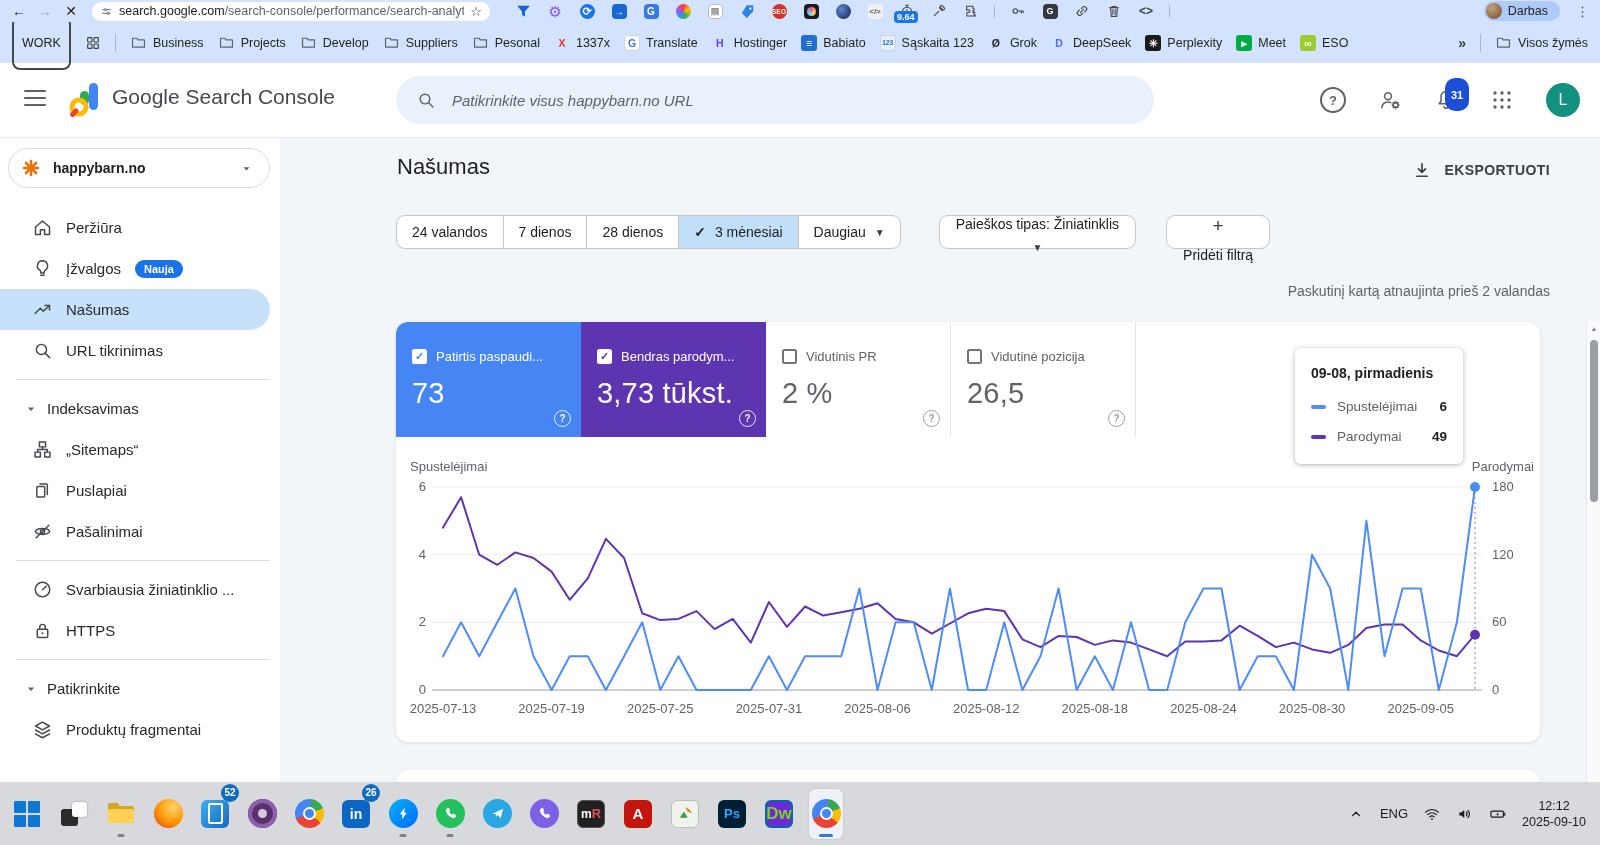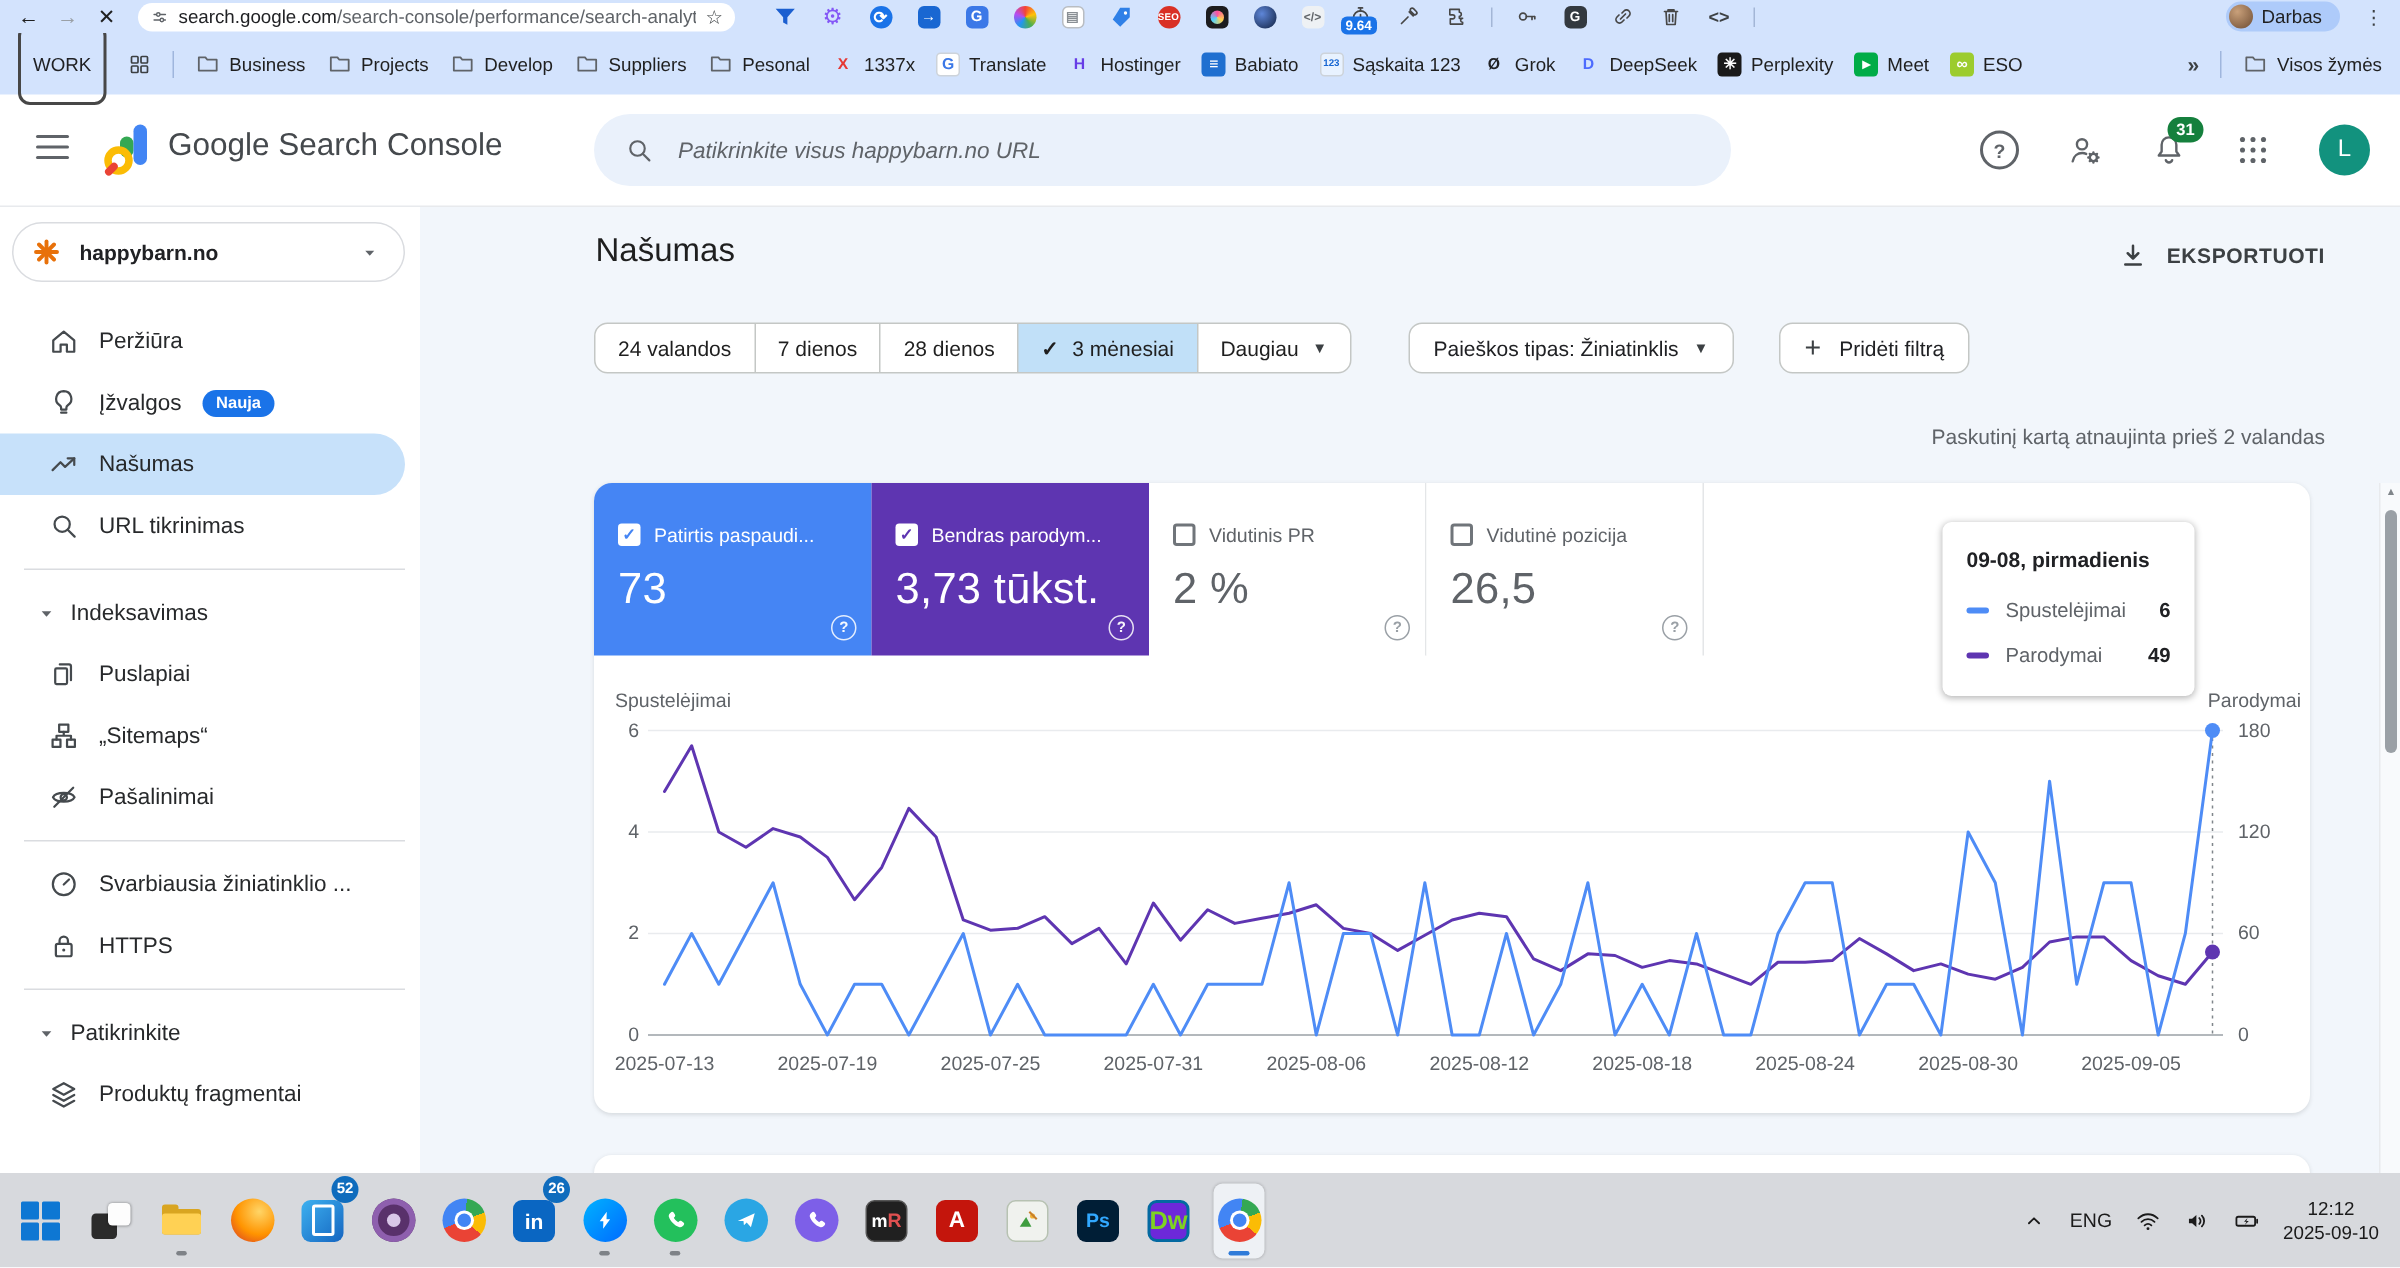--- a/index.html
+++ b/index.html
@@ -57,22 +57,22 @@
   .gsc-title{position:absolute;left:112px;top:22px;font-size:21px;color:#45494d;}
   .search-pill{position:absolute;left:396px;top:13px;width:758px;height:48px;background:#eaf1fb;
     border-radius:24px;display:flex;align-items:center;padding:0 20px;box-sizing:border-box;gap:16px;}
   .search-pill .i{color:#5f6368;}
   .search-ph{font-size:15px;color:#5f6368;font-style:italic;}
   .hdr-right{position:absolute;right:20px;top:0;height:74px;display:flex;align-items:center;gap:32px;}
   .hicon{position:relative;color:#5f6368;}
   .hicon svg.i{width:24px;height:24px;stroke-width:1.6;}
   .help-circle{width:22px;height:22px;border-radius:50%;border:2px solid #5f6368;display:flex;
     align-items:center;justify-content:center;font-size:13px;font-weight:bold;color:#5f6368;}
-  .badge31{position:absolute;top:-10px;right:-11px;background:#15803d;color:#fff;border-radius:10px;
-    min-width:14px;height:17px;font-size:11px;font-weight:bold;display:flex;align-items:center;
+  .badge31{position:absolute;top:-10px;right:-11px;background:#1d4ed8;color:#fff;border-radius:10px;
+    min-width:14px;height:33px;font-size:11px;font-weight:bold;display:flex;align-items:center;
     justify-content:center;padding:0 5px;}
   .gsc-avatar{width:34px;height:34px;border-radius:50%;background:#12927e;color:#fff;font-size:16px;
     display:flex;align-items:center;justify-content:center;}
 
   
   .sidebar{position:absolute;left:0;top:137px;width:280px;height:645px;background:#fff;overflow:hidden;z-index:5;}
   .prop{position:absolute;left:8px;top:11px;width:262px;height:40px;border:1px solid #dadce0;
     border-radius:22px;display:flex;align-items:center;padding:0 16px 0 12px;box-sizing:border-box;gap:12px;background:#fff;}
   .prop-label{font-size:14px;font-weight:bold;color:#202124;flex:1;}
   .prop .ci{width:13px;height:13px;color:#5f6368;}
@@ -99,21 +99,21 @@
   .export svg.i{width:20px;height:20px;stroke-width:2;color:#3c4043;}
   .chips{position:absolute;left:116px;top:78px;display:flex;align-items:center;height:34px;}
   .seg{display:flex;border:1px solid #c4c7c5;border-radius:9px;overflow:hidden;background:#fff;height:34px;box-sizing:border-box;}
   .seg-btn{padding:0 15px;display:flex;align-items:center;font-size:14px;color:#1f1f1f;
     border-left:1px solid #c4c7c5;cursor:pointer;gap:9px;}
   .seg-btn:first-child{border-left:none;}
   .seg-btn.sel{background:#c1e0f8;}
   .seg-btn .chk{font-weight:bold;font-size:14px;}
   .ddc{font-size:10px;color:#3c4043;}
   .chip{margin-left:38px;border:1px solid #c4c7c5;border-radius:9px;background:#fff;height:34px;
-    box-sizing:border-box;display:flex;align-items:center;padding:0 16px;font-size:14px;gap:10px;cursor:pointer;}
+    box-sizing:border-box;display:flex;align-items:center;padding:0 16px;font-size:14px;gap:10px;cursor:pointer;flex-direction:column;}
   .chip.add{margin-left:30px;gap:12px;}
   .plus{font-size:19px;color:#3c4043;line-height:19px;}
   .last-updated{position:absolute;right:50px;top:146px;font-size:14px;color:#5f6368;}
 
   .card{position:absolute;left:116px;top:185px;width:1144px;height:420px;background:#fff;
     border-radius:12px;box-shadow:0 1px 3px rgba(60,64,67,.15);overflow:hidden;}
   .tiles{display:flex;}
   .tile{width:185px;height:115px;position:relative;box-sizing:border-box;padding:27px 16px 0;cursor:pointer;}
   .tile.c0{background:#4585f4;color:#fff;}
   .tile.c1{background:#5e35b1;color:#fff;}
@@ -505,36 +505,36 @@
         <div class="nav-divider"></div>
         <div class="nav-section">
           <svg class="ci" viewBox="0 0 24 24">
             <path class="f" d="M6.5 9.5h11L12 15.6z" fill="currentColor"></path>
           </svg>
           <span>Indeksavimas</span>
         </div>
         <div class="nav-item">
           <span class="nav-icon">
             <svg class="i" viewBox="0 0 24 24">
-              <path d="M9 4.5h7A1.5 1.5 0 0 1 17.5 6v10.5"></path>
-              <rect x="5.5" y="7.5" width="9" height="12" rx="1"></rect>
-            </svg>
-          </span>
-          <span class="label">Puslapiai</span>
-        </div>
-        <div class="nav-item">
-          <span class="nav-icon">
-            <svg class="i" viewBox="0 0 24 24">
               <rect x="8.5" y="3.5" width="7" height="5.5"></rect>
               <rect x="3.5" y="15" width="6" height="5.5"></rect>
               <rect x="14.5" y="15" width="6" height="5.5"></rect>
               <path d="M12 9v3M6.5 15v-3h11v3"></path>
             </svg>
           </span>
           <span class="label">„Sitemaps“</span>
+        </div>
+        <div class="nav-item">
+          <span class="nav-icon">
+            <svg class="i" viewBox="0 0 24 24">
+              <path d="M9 4.5h7A1.5 1.5 0 0 1 17.5 6v10.5"></path>
+              <rect x="5.5" y="7.5" width="9" height="12" rx="1"></rect>
+            </svg>
+          </span>
+          <span class="label">Puslapiai</span>
         </div>
         <div class="nav-item">
           <span class="nav-icon">
             <svg class="i" viewBox="0 0 24 24">
               <path d="M3.8 12c2.2-4.4 14.2-4.4 16.4 0-2.2 4.4-14.2 4.4-16.4 0z"></path>
               <circle cx="12" cy="12" r="2.4"></circle>
               <path d="M4.8 19.2 19.2 4.8"></path>
             </svg>
           </span>
           <span class="label">Pašalinimai</span>

